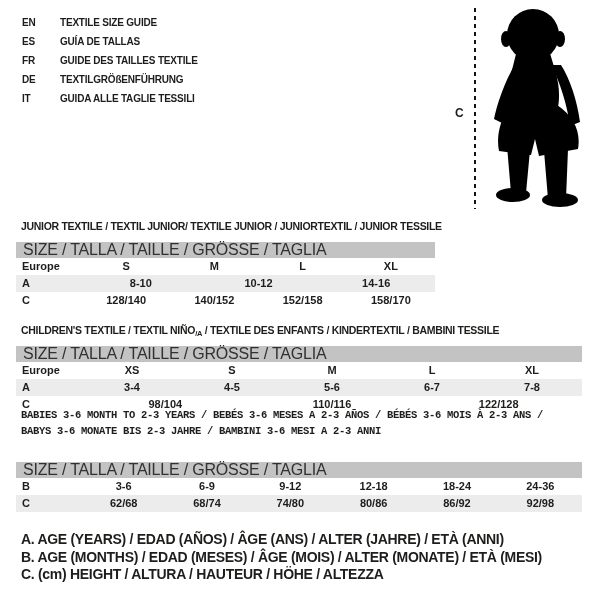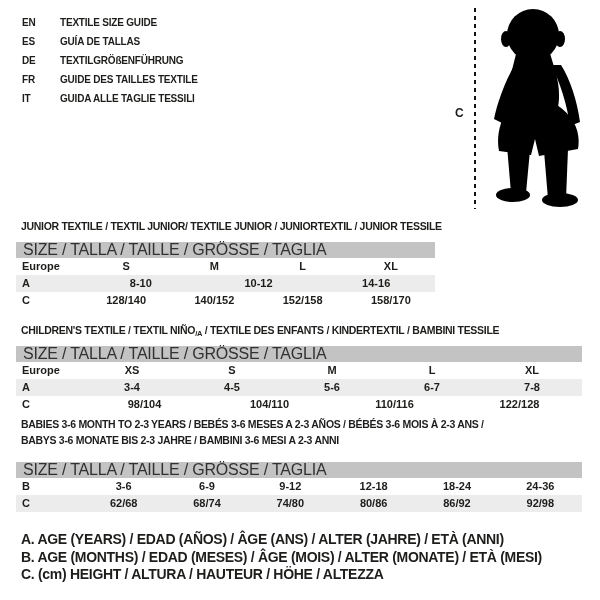--- a/index.html
+++ b/index.html
@@ -34,45 +34,45 @@
   .trow{display:flex;height:17px;line-height:17px;font-weight:bold;}
   .trow.stripe{background:#ececec;}
   .tcell{flex:1;text-align:center;white-space:nowrap;}
   .tcell.label{flex:0 0 60px;text-align:left;padding-left:6px;}
 
   .t-junior{left:16px;top:242px;width:419px;}
   .t-children{left:16px;top:346px;width:566px;}
   .t-babies{left:16px;top:462px;width:566px;}
   .title-junior{left:21px;top:218px;}
   .title-children{left:21px;top:322px;}
-  .title-babies{left:21px;top:416px;}
+  .title-babies{left:21px;top:407px;font-family:Liberation Mono, monospace;}
 
   
   .legend{left:21px;top:531px;}
   .legend-line{font-weight:bold;font-size:14px;letter-spacing:-0.3px;line-height:17.5px;white-space:nowrap;}
 </style>
 </head>
 <body>
 
 <div class="abs lang-block">
   <div class="lang-row">
     <span class="lang-code">EN</span>
     <span class="lang-title">TEXTILE SIZE GUIDE</span>
   </div>
   <div class="lang-row">
     <span class="lang-code">ES</span>
     <span class="lang-title">GUÍA DE TALLAS</span>
   </div>
   <div class="lang-row">
+    <span class="lang-code">FR</span>
+    <span class="lang-title">GUIDE DES TAILLES TEXTILE</span>
+  </div>
+  <div class="lang-row">
     <span class="lang-code">DE</span>
     <span class="lang-title">TEXTILGRÖßENFÜHRUNG</span>
-  </div>
-  <div class="lang-row">
-    <span class="lang-code">FR</span>
-    <span class="lang-title">GUIDE DES TAILLES TEXTILE</span>
   </div>
   <div class="lang-row">
     <span class="lang-code">IT</span>
     <span class="lang-title">GUIDA ALLE TAGLIE TESSILI</span>
   </div>
 </div>
 
 <div class="abs measure-line"></div>
 <div class="abs measure-label">C</div>
 <svg class="abs silhouette" viewBox="0 0 106 200" xmlns="http://www.w3.org/2000/svg">
@@ -147,21 +147,20 @@
         <div class="tcell label">A</div>
         <div class="tcell">3-4</div>
         <div class="tcell">4-5</div>
         <div class="tcell">5-6</div>
         <div class="tcell">6-7</div>
         <div class="tcell">7-8</div>
       </div>
       <div class="trow">
         <div class="tcell label">C</div>
         <div class="tcell">98/104</div>
-        <div class="tcell">104/110</div>
         <div class="tcell">110/116</div>
         <div class="tcell">122/128</div>
       </div>
     </div>
 </div>
 
 <div class="abs section-title title-babies">
     <div><span>BABIES 3-6 MONTH TO 2-3 YEARS / BEBÉS 3-6 MESES A 2-3 AÑOS / BÉBÉS 3-6 MOIS À 2-3 ANS /</span></div>
     <div><span>BABYS 3-6 MONATE BIS 2-3 JAHRE / BAMBINI 3-6 MESI A 2-3 ANNI</span></div>
   </div>

